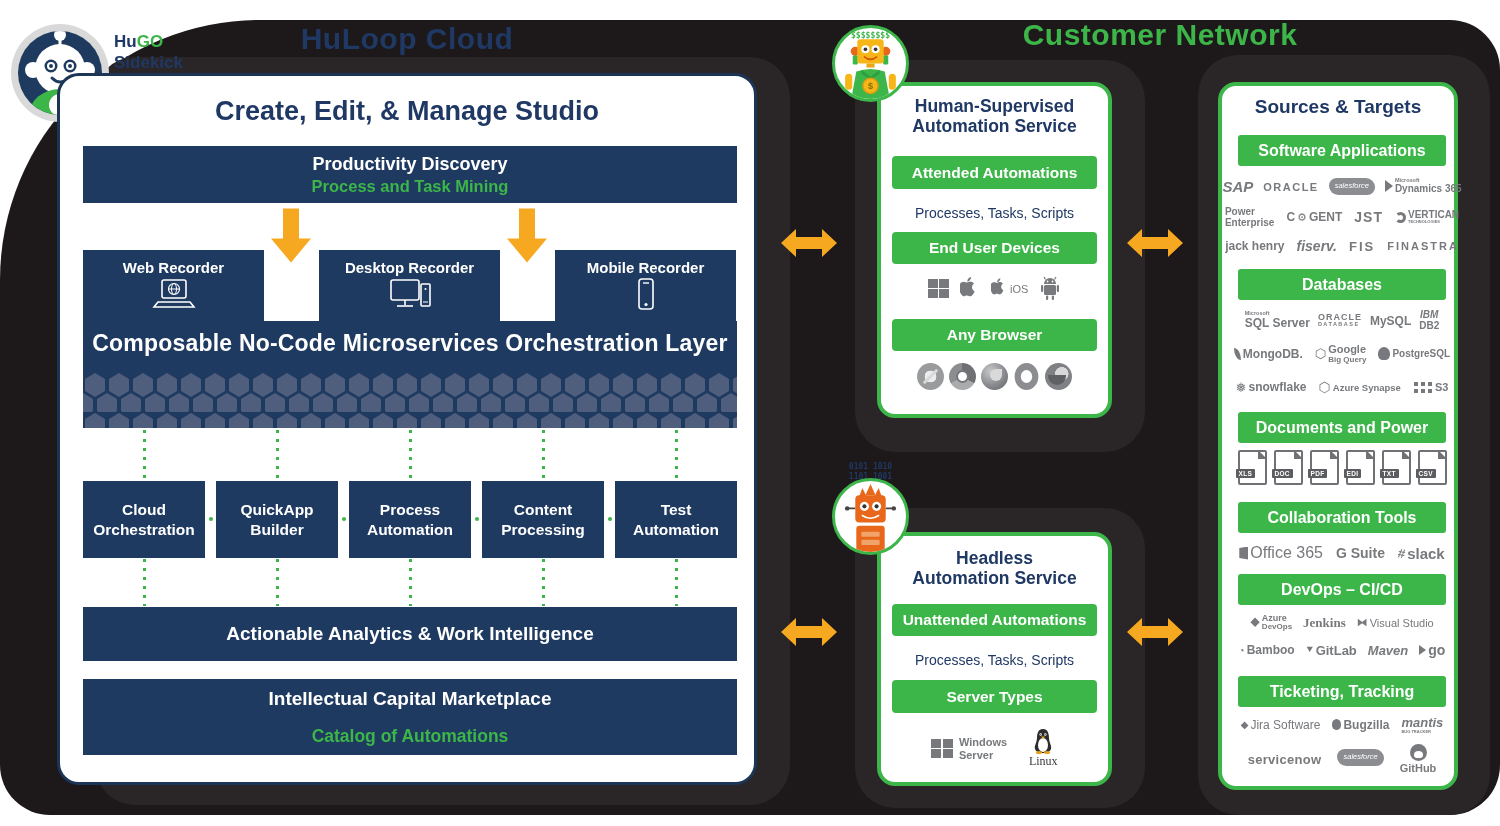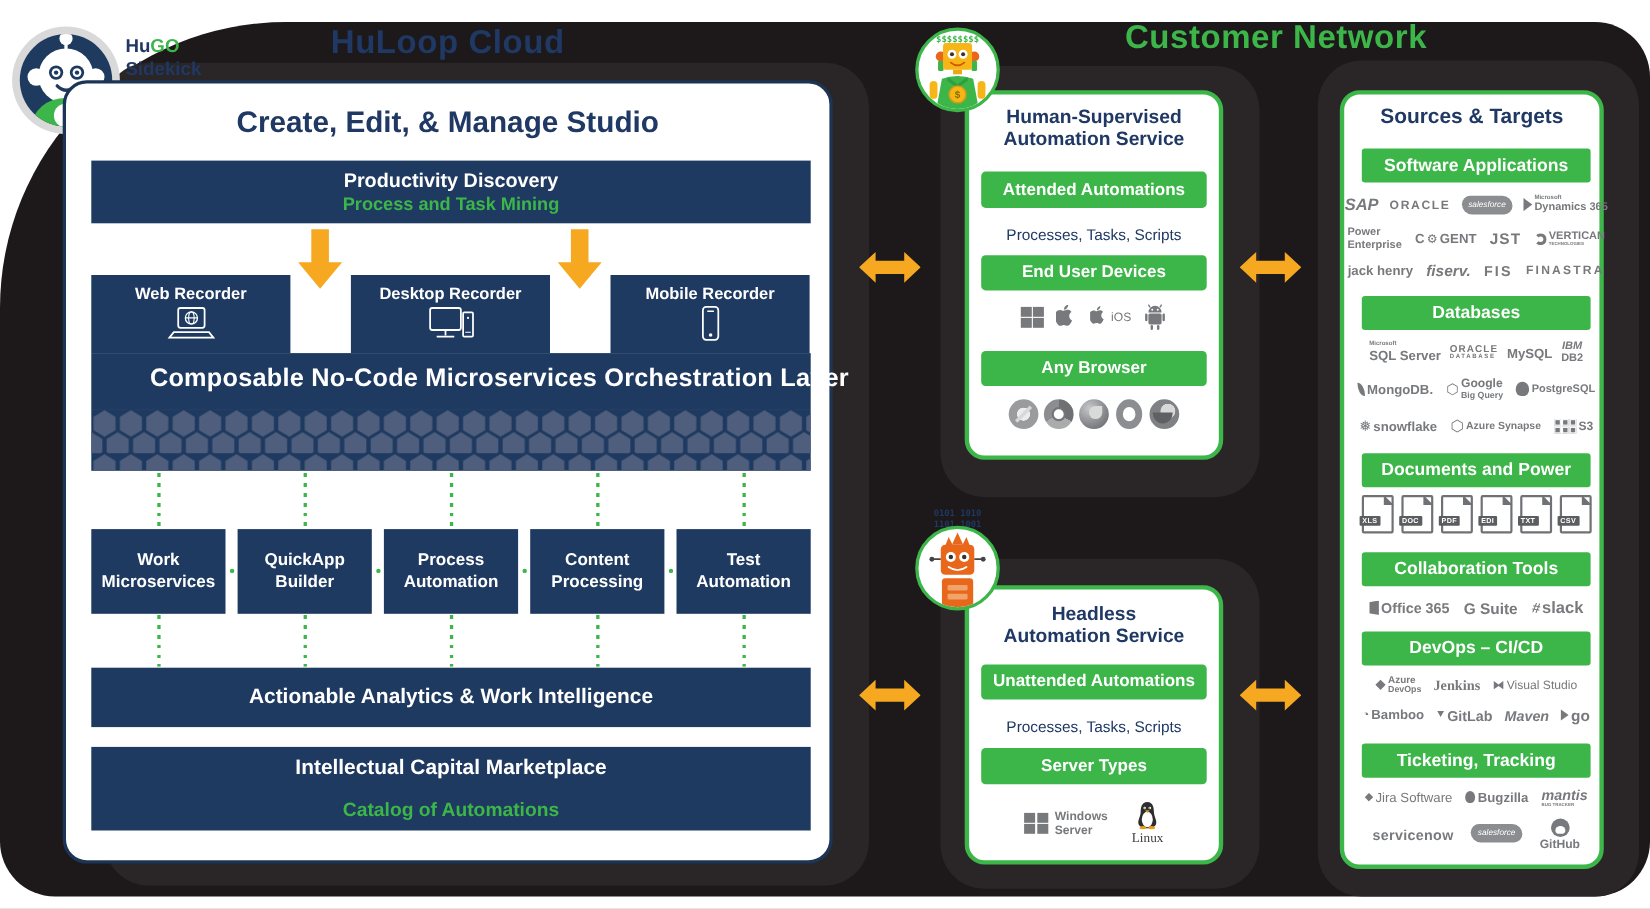--- a/index.html
+++ b/index.html
@@ -31,21 +31,21 @@
   .bar-prod{top:70px;height:57px;}
   .bar-prod .l1{font-size:18px;font-weight:bold;}
   .bar-prod .l2{font-size:16.5px;font-weight:bold;color:var(--green);margin-top:2px;}
   .downarrow{position:absolute;width:40px;height:55px;}
   .rec-row{position:absolute;left:23px;top:174px;width:654px;height:71px;display:flex;}
   .rec-box{background:var(--navy);color:#fff;text-align:center;}
   .rec-box .rlabel{font-size:15px;font-weight:bold;margin-top:9px;}
   .rec-gap{width:55px;}
   .orch{position:absolute;left:23px;top:245px;width:654px;height:107px;background:var(--navy);}
   .orch-label{position:absolute;top:9px;width:100%;text-align:center;color:#fff;
-    font-size:23px;font-weight:bold;letter-spacing:.2px;margin-left:44px;}
+    font-size:23px;font-weight:bold;letter-spacing:.2px;}
   .hexes{position:absolute;left:0;bottom:0;}
   .vdots{position:absolute;width:3px;
     background-image:repeating-linear-gradient(to bottom,var(--green) 0 3.5px,transparent 3.5px 9px);}
   .hdot{position:absolute;width:4px;height:4px;border-radius:50%;background:var(--green);}
   .mod-row{position:absolute;left:23px;top:405px;width:654px;height:77px;display:flex;gap:11px;}
   .mod-box{width:122px;background:var(--navy);color:#fff;display:flex;align-items:center;
     justify-content:center;text-align:center;font-size:15.5px;font-weight:bold;line-height:1.25;padding:0 6px;box-sizing:border-box;}
   .bar-analytics{top:531px;height:54px;font-size:19px;font-weight:bold;}
   .bar-market{top:603px;height:76px;}
   .bar-market .l1{font-size:19px;font-weight:bold;}
@@ -127,21 +127,21 @@
   .synhex{font-size:14px;} .l-syn{font-size:9.5px;font-weight:800;}
   .cubes{display:inline-grid;grid-template-columns:6px 6px 6px;gap:1px;}
   .cubes i{width:6px;height:6px;background:var(--gray);border:1px solid #fff;box-sizing:border-box;}
   .l-s3{font-size:11px;font-weight:700;}
   .file{width:25px;height:31px;background:#fff;border:2px solid #6f7174;border-radius:2px;position:relative;}
   .file::before{content:"";position:absolute;top:-2px;right:-2px;width:0;height:0;
     border-style:solid;border-width:0 0 9px 9px;border-color:transparent transparent #6f7174 transparent;transform:rotate(90deg);}
   .file .tag{position:absolute;left:-4px;bottom:5px;background:#5b5d60;color:#fff;font-size:6.5px;
     font-weight:bold;padding:1px 3px;border-radius:1px;letter-spacing:.3px;}
   .o365bar{width:9px;height:13px;background:var(--gray);clip-path:polygon(0 12%,100% 0,100% 100%,0 88%);display:inline-block;}
-  .l-o365{font-size:13px;font-weight:700;}
+  .l-o365{font-size:16px;font-weight:400;}
   .l-gsuite{font-size:14px;font-weight:700;}
   .slackhash{font-size:13px;font-weight:900;transform:rotate(10deg);display:inline-block;}
   .l-slack{font-size:15px;font-weight:800;}
   .azdev{font-size:12px;font-weight:900;} .l-az .tinytxt{font-size:8px;}
   .l-jenkins{font-size:13px;font-weight:700;font-family:"Liberation Serif",serif;}
   .vsdiam{font-size:11px;} .l-vs{font-size:11px;font-weight:500;}
   .l-bamboo{font-size:12px;font-weight:800;} .ring{font-size:10px;}
   .l-gitlab{font-size:13px;font-weight:700;} .fox{font-size:10px;}
   .l-maven{font-size:13px;font-weight:800;font-style:italic;}
   .l-go{font-size:14px;font-weight:800;} .gotri{width:0;height:0;border-left:7px solid var(--gray);border-top:5px solid transparent;border-bottom:5px solid transparent;display:inline-block;}
@@ -258,21 +258,21 @@
       </svg>
     </div>
 
     <div class="vdots" style="left:82.5px;top:354px;height:49px;"></div>
     <div class="vdots" style="left:215.5px;top:354px;height:49px;"></div>
     <div class="vdots" style="left:348.5px;top:354px;height:49px;"></div>
     <div class="vdots" style="left:481.5px;top:354px;height:49px;"></div>
     <div class="vdots" style="left:614.5px;top:354px;height:49px;"></div>
 
     <div class="mod-row">
-      <div class="mod-box">Work Microservices</div>
+      <div class="mod-box">Cloud Orchestration</div>
       <div class="mod-box">QuickApp Builder</div>
       <div class="mod-box">Process Automation</div>
       <div class="mod-box">Content Processing</div>
       <div class="mod-box">Test Automation</div>
     </div>
     <div class="hdot" style="left:148.5px;top:441px;"></div>
     <div class="hdot" style="left:281.5px;top:441px;"></div>
     <div class="hdot" style="left:414.5px;top:441px;"></div>
     <div class="hdot" style="left:547.5px;top:441px;"></div>
 

